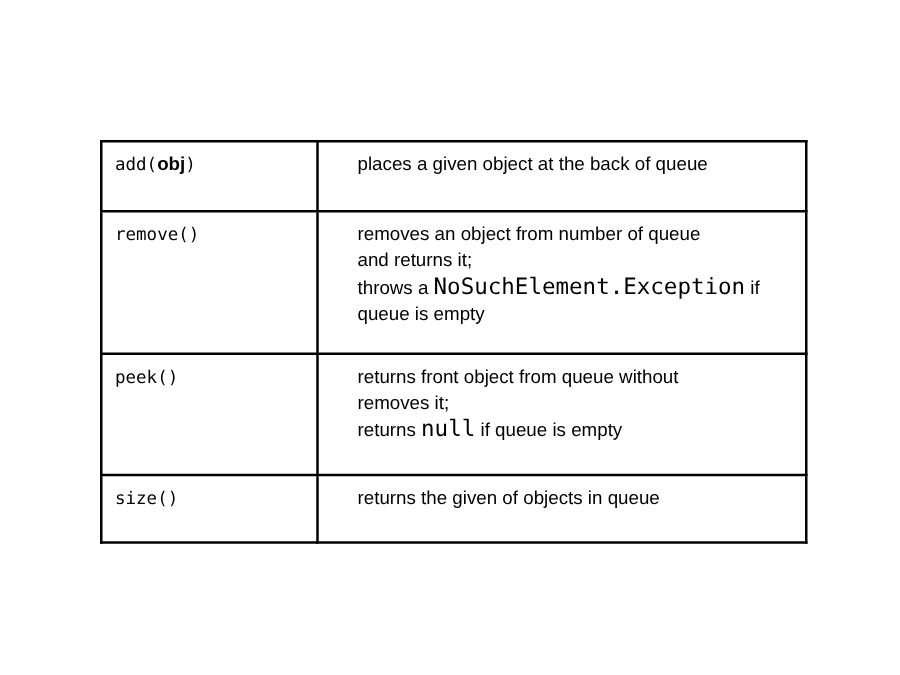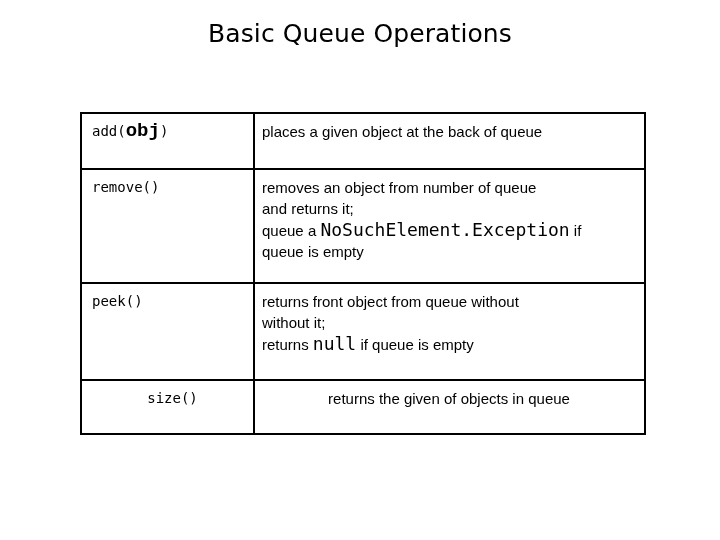--- a/index.html
+++ b/index.html
@@ -64,56 +64,56 @@
   .method-cell {
     padding: 7px 0 0 10px;
     font-family: "DejaVu Sans Mono", "Liberation Mono", monospace;
     font-size: 14px;
     line-height: 21px;
     color: #000000;
     white-space: nowrap;
   }
 
   .method-cell .arg {
-    font-family: Liberation Mono, monospace;
+    font-family: Liberation Sans, sans-serif;
     font-weight: bold;
-    font-size: 19px;
+    font-size: 15px;
   }
 
   .desc-cell {
     padding: 7px 8px 0 7px;
     font-family: "Liberation Sans", sans-serif;
     font-size: 15px;
     line-height: 21px;
     color: #000000;
   }
 
   .desc-cell .code {
     font-family: "DejaVu Sans Mono", "Liberation Mono", monospace;
     font-size: 18px;
   }
 
   .desc-line {
     display: block;
     white-space: nowrap;
+    margin-left: 24px;
   }
 
   
   .row-add    .method-cell, .row-add    .desc-cell { height: 47px; }
   .row-remove .method-cell, .row-remove .desc-cell { height: 105px; border-radius: 24px; }
   .row-peek   .method-cell, .row-peek   .desc-cell { height: 88px; }
-  .row-size   .method-cell, .row-size   .desc-cell { height: 45px; text-align: center; }
+  .row-size   .method-cell, .row-size   .desc-cell { height: 45px; }
   .row-empty  .method-cell, .row-empty  .desc-cell { height: 44px; }
 </style>
 </head>
 <body>
 
 <div class="slide">
 
-  <div class="slide-title">Basic Queue Operations</div>
 
   <table class="ops-table">
     <colgroup>
       <col class="col-method">
       <col class="col-desc">
     </colgroup>
     <tbody>
 
       <tr class="row-add">
         <td>
@@ -131,36 +131,36 @@
       <tr class="row-remove">
         <td>
           <div class="method-cell">
             <span>remove()</span><span class="arg"></span><span></span>
           </div>
         </td>
         <td>
           <div class="desc-cell">
               <span class="desc-line"><span>removes an object from number of queue</span></span>
               <span class="desc-line"><span>and returns it;</span></span>
-              <span class="desc-line"><span>queue a </span><span class="code">NoSuchElement.Exception</span><span> if</span></span>
+              <span class="desc-line"><span>throws a </span><span class="code">NoSuchElement.Exception</span><span> if</span></span>
               <span class="desc-line"><span>queue is empty</span></span>
             </div>
         </td>
       </tr>
 
       <tr class="row-peek">
         <td>
           <div class="method-cell">
             <span>peek()</span><span class="arg"></span><span></span>
           </div>
         </td>
         <td>
           <div class="desc-cell">
               <span class="desc-line"><span>returns front object from queue without</span></span>
-              <span class="desc-line"><span>without it;</span></span>
+              <span class="desc-line"><span>removes it;</span></span>
               <span class="desc-line"><span>returns </span><span class="code">null</span><span> if queue is empty</span></span>
             </div>
         </td>
       </tr>
 
       <tr class="row-size">
         <td>
           <div class="method-cell">
             <span>size()</span><span class="arg"></span><span></span>
           </div>

